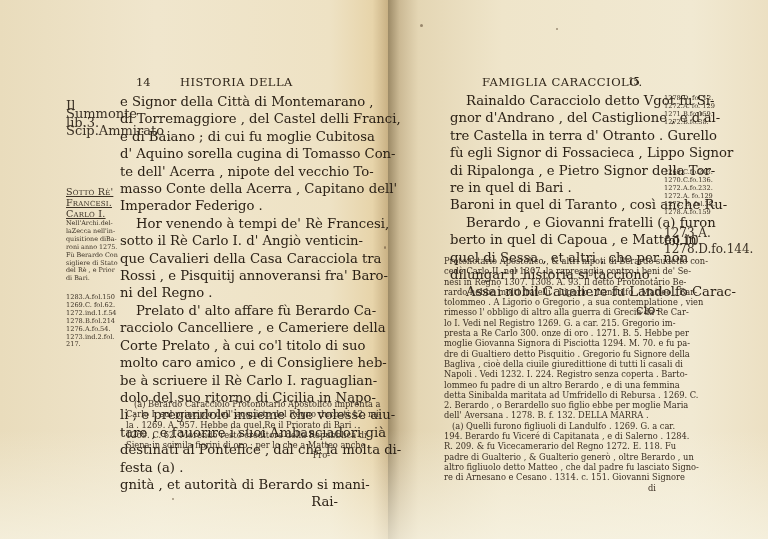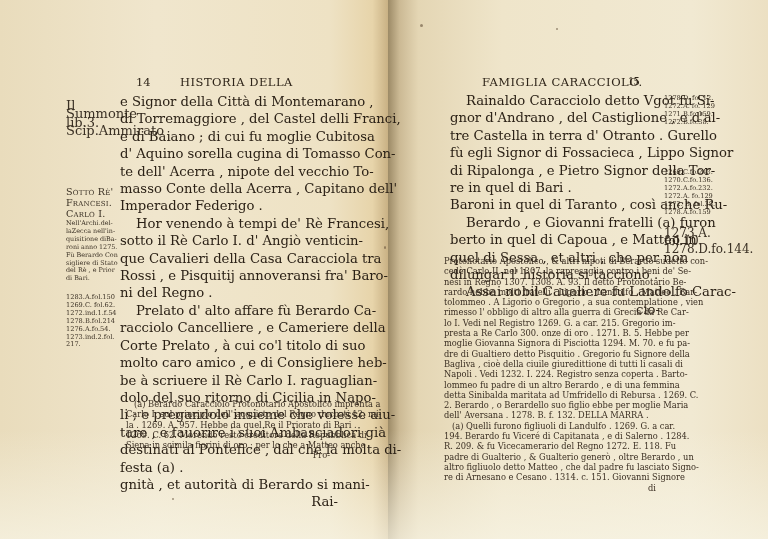--- a/index.html
+++ b/index.html
@@ -42,21 +42,21 @@
   .body-text .line { display:block; white-space:nowrap; text-align-last:justify; text-align:justify; }
   .body-text .indent { padding-left:16px; }
   .body-text .last { text-align-last:left; }
   .body-text .right { text-align:right; text-align-last:right; }
 
   .marginal {
     position:absolute; font-size:13px; line-height:8.4px; color:#3a3024;
   }
   .left-page .marginal { left:58px; width:56px; }
   .right-page .marginal { left:268px; width:60px; }
-  .sc { font-variant:small-caps; font-size:9.6px; line-height:11.2px; letter-spacing:0.2px; }
+  .sc { font-variant:small-caps; font-size:9.6px; line-height:11.2px; letter-spacing:0.2px;text-decoration:underline; }
 
   .footnote {
     position:absolute; font-size:8.3px; line-height:10.3px; text-align:justify; color:#3a2e22;
   }
   .left-page .footnote { left:118px; top:387px; width:204px; }
   .right-page .footnote { left:48px; top:244px; width:212px; }
   .footnote .line { display:block; white-space:nowrap; text-align-last:justify; }
   .footnote .indent { padding-left:8px; }
   .footnote .last { text-align-last:left; }
   .footnote .right { text-align-last:right; }

